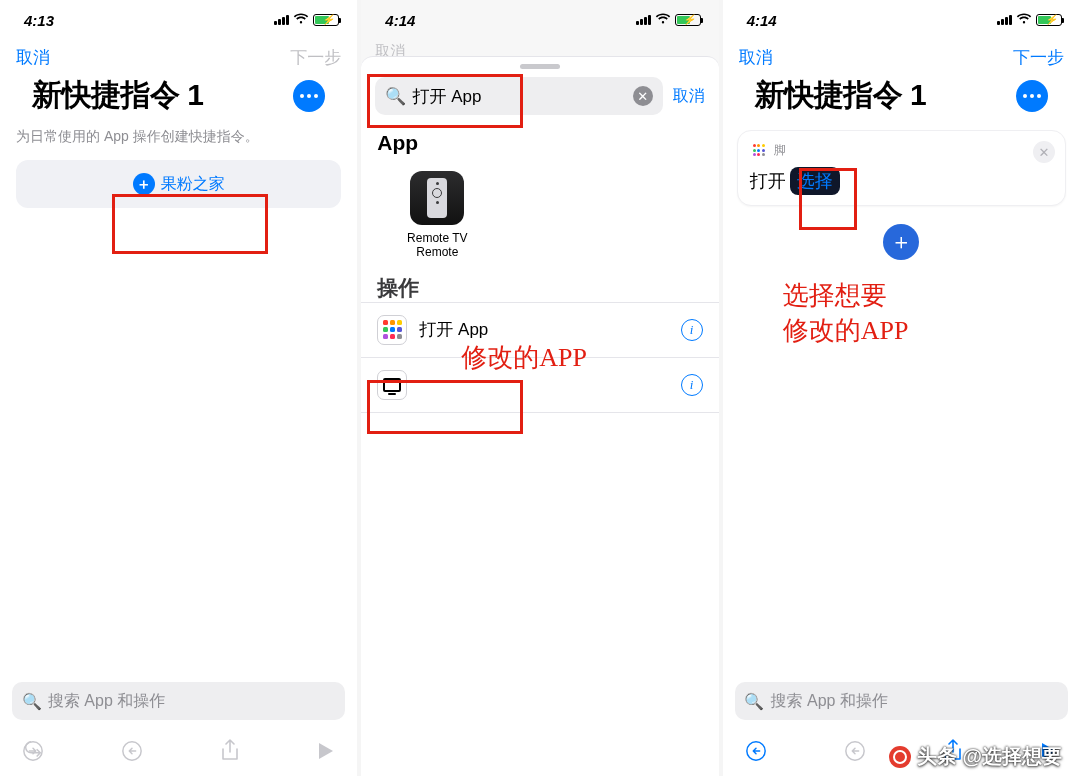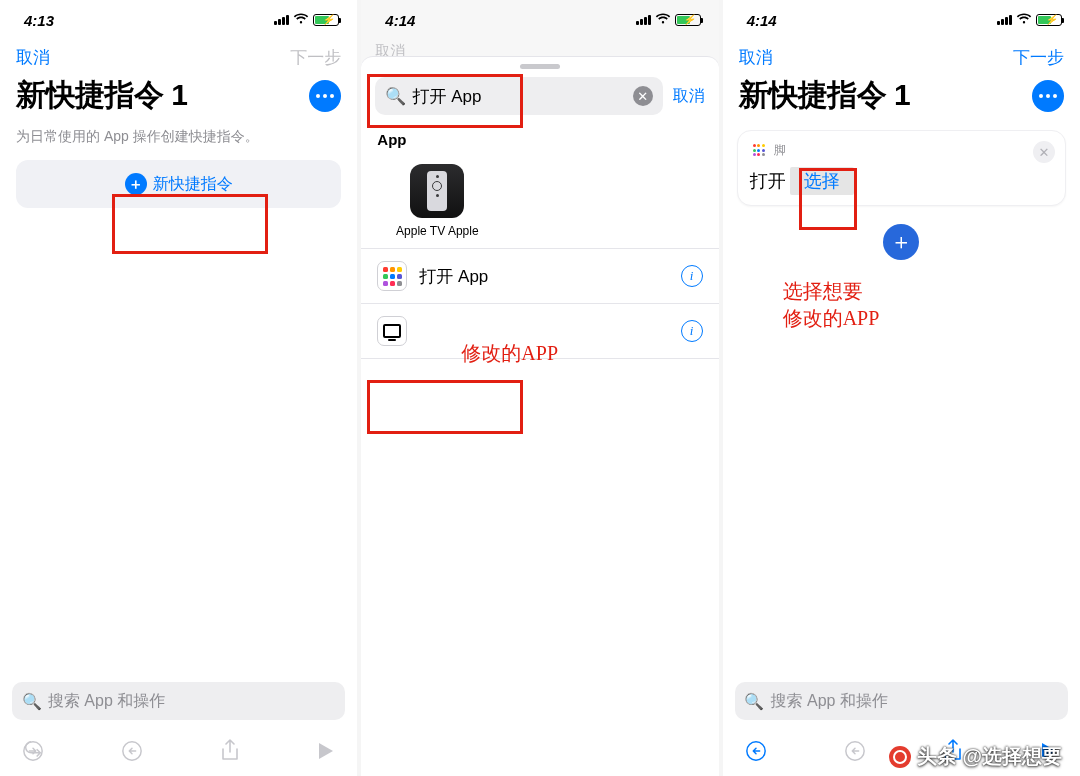--- a/index.html
+++ b/index.html
@@ -60,21 +60,21 @@
     display: flex;
     align-items: center;
     justify-content: space-between;
     padding: 6px 16px 2px;
     font-size: 17px;
   }
   .nav-link { color: #007aff; }
   .nav-link.dim { color: #bfbfc3; }
   .title-row {
     display:flex; align-items:center; justify-content:space-between;
-    padding: 4px 16px 6px;
+    padding: 4px 32px 6px;
   }
   .title-row h1 { font-size: 30px; font-weight: 700; letter-spacing: -0.5px;}
   .dotmenu {
     width: 32px; height: 32px; border-radius: 50%;
     background: #007aff; display:flex; align-items:center; justify-content:center;
     color:#fff; font-weight:700; letter-spacing:1px;
   }
   .dotmenu span { display:inline-block; width:4px; height:4px; border-radius:50%; background:#fff; margin:0 1.5px;}
   .subtitle {
     color: #8e8e93; font-size: 14px; padding: 6px 16px 14px;
@@ -107,21 +107,21 @@
     position:absolute; left:0; right:0; bottom:0; height:50px;
     display:flex; align-items:center; justify-content:space-between;
     padding:0 22px; color:#c7c7cc;
   }
   .toolbar-bottom .tb-item { display:flex;align-items:center;justify-content:center;}
   .toolbar-bottom.active-blue .tb-item { color:#007aff; }
   .toolbar-bottom.active-blue .tb-item.undo,
   .toolbar-bottom.active-blue .tb-item.redo { color:#007aff; }
   .redbox { border:3px solid #e21f12; position:absolute; pointer-events:none;}
   .annotation {
-    position:absolute; color:#e21f12; font-size:20px; font-family: SimSun, serif; font-weight:400; line-height:1.35;
+    position:absolute; color:#e21f12; font-size:26px; font-family: SimSun, serif; font-weight:400; line-height:1.35;
   }
   
   .pane2-dim {
     position:absolute; left:0; right:0; top:40px; height:24px;
     background:#f7f7f7; color:#c0c0c4; font-size:15px; padding:2px 14px;
   }
   .sheet {
     position:absolute; left:0; right:0; top:56px; bottom:0; background:#fff;
     border-top:1px solid #e5e5ea; border-radius:12px 12px 0 0;
   }
@@ -133,21 +133,21 @@
   }
   .search-field {
     flex:1; background:#eeeef0;border-radius:10px;height:38px;
     display:flex;align-items:center;gap:6px;padding:0 10px;color:#000;font-size:17px;
   }
   .search-field .mag { color:#8e8e93;}
   .clear-x {
     width:20px;height:20px;border-radius:50%;background:#8e8e93;color:#fff;
     display:flex;align-items:center;justify-content:center;font-size:13px;margin-left:auto;
   }
-  .section-label { font-size:15px; font-weight:700; padding:8px 16px 2px; color:#000;}
+  .section-label { font-size:21px; font-weight:700; padding:8px 16px 2px; color:#000;}
   .section-label.gray { color:#3a3a3c;}
   .app-card {
     display:flex;flex-direction:column;align-items:center;gap:6px;
     padding:14px 0 10px 32px; width:120px;
   }
   .remote-icon {
     width:54px;height:54px;border-radius:12px;background:linear-gradient(#2c2c2e,#111);
     display:flex;align-items:center;justify-content:center;
   }
   .remote-inner{
@@ -176,21 +176,21 @@
     margin:8px 14px 0;background:#fff;border:1px solid #efeff2;border-radius:14px;
     box-shadow:0 1px 2px rgba(0,0,0,0.04);
     padding:10px 12px;position:relative;
   }
   .action-head{display:flex;align-items:center;gap:6px;font-size:12px;color:#8e8e93;}
   .action-head .grid-icon{width:18px;height:18px;}
   .action-head .grid-icon .g{grid-template-columns:repeat(3,3px);grid-template-rows:repeat(3,3px);gap:1.5px;}
   .action-head .grid-icon .g span{width:3px;height:3px;}
   .action-close{position:absolute;right:10px;top:10px;width:22px;height:22px;border-radius:50%;background:#efeff2;color:#b0b0b6;display:flex;align-items:center;justify-content:center;font-size:13px;}
   .action-body{padding:8px 0 0;font-size:18px;display:flex;align-items:center;gap:4px;}
-  .token{color:#007aff;background:#e5e5e5;border-radius:2px;padding:2px 14px;}
+  .token{color:#007aff;background:#0f172a;border-radius:8px;padding:2px 7px;}
   .watermark{
     position:absolute;right:18px;bottom:6px;color:#fff;font-size:20px;font-weight:600;
     text-shadow:0 1px 3px rgba(0,0,0,0.7),0 0 2px rgba(0,0,0,0.9);
     display:flex;align-items:center;gap:6px;
   }
   .watermark .logo{width:22px;height:22px;border-radius:50%;background:#e43b2e;display:flex;align-items:center;justify-content:center;}
   .watermark .logo::before{content:"";width:10px;height:10px;border-radius:50%;border:2px solid #fff;display:block;}
 </style>
 </head>
 <body>
@@ -222,21 +222,21 @@
     <h1>新快捷指令 1</h1>
     <div class="dotmenu">
         <span></span>
         <span></span>
         <span></span>
       </div>
   </div>
   <div class="subtitle">为日常使用的 App 操作创建快捷指令。</div>
   <div class="add-action-btn">
     <span class="plus-circle">＋</span>
-    <span>新快捷指令</span>
+    <span>果粉之家</span>
   </div>
   <div class="redbox" style="left:112px;top:194px;width:156px;height:60px;"></div>
 
   <div class="search-bottom">
     <span>🔍</span>
     <span>搜索 App 和操作</span>
   </div>
   <div class="toolbar-bottom">
     <span class="tb-item">
         <svg width="22" height="22" viewBox="0 0 24 24" fill="none">
@@ -300,23 +300,26 @@
 
     <div class="section-label">App</div>
     <div class="app-card">
       <div class="remote-icon">
         <div class="remote-inner">
             <span class="dot"></span>
             <span class="ring"></span>
             <span class="dot"></span>
           </div>
       </div>
-      <div class="caption">Apple TV Apple</div>
-    </div>
-
+      <div class="caption">Remote TV Remote</div>
+    </div>
+
+    <div style="display:flex;align-items:baseline;gap:18px;padding:4px 16px 0;">
+      <span class="section-label gray" style="padding:0;">操作</span>
+    </div>
 
     <div class="row-item">
       <div class="row-icon grid-icon">
         <div class="g">
             <span style="background:#ff3b30;"></span>
             <span style="background:#ff9500;"></span>
             <span style="background:#ffcc00;"></span>
             <span style="background:#34c759;"></span>
             <span style="background:#007aff;"></span>
             <span style="background:#5856d6;"></span>

